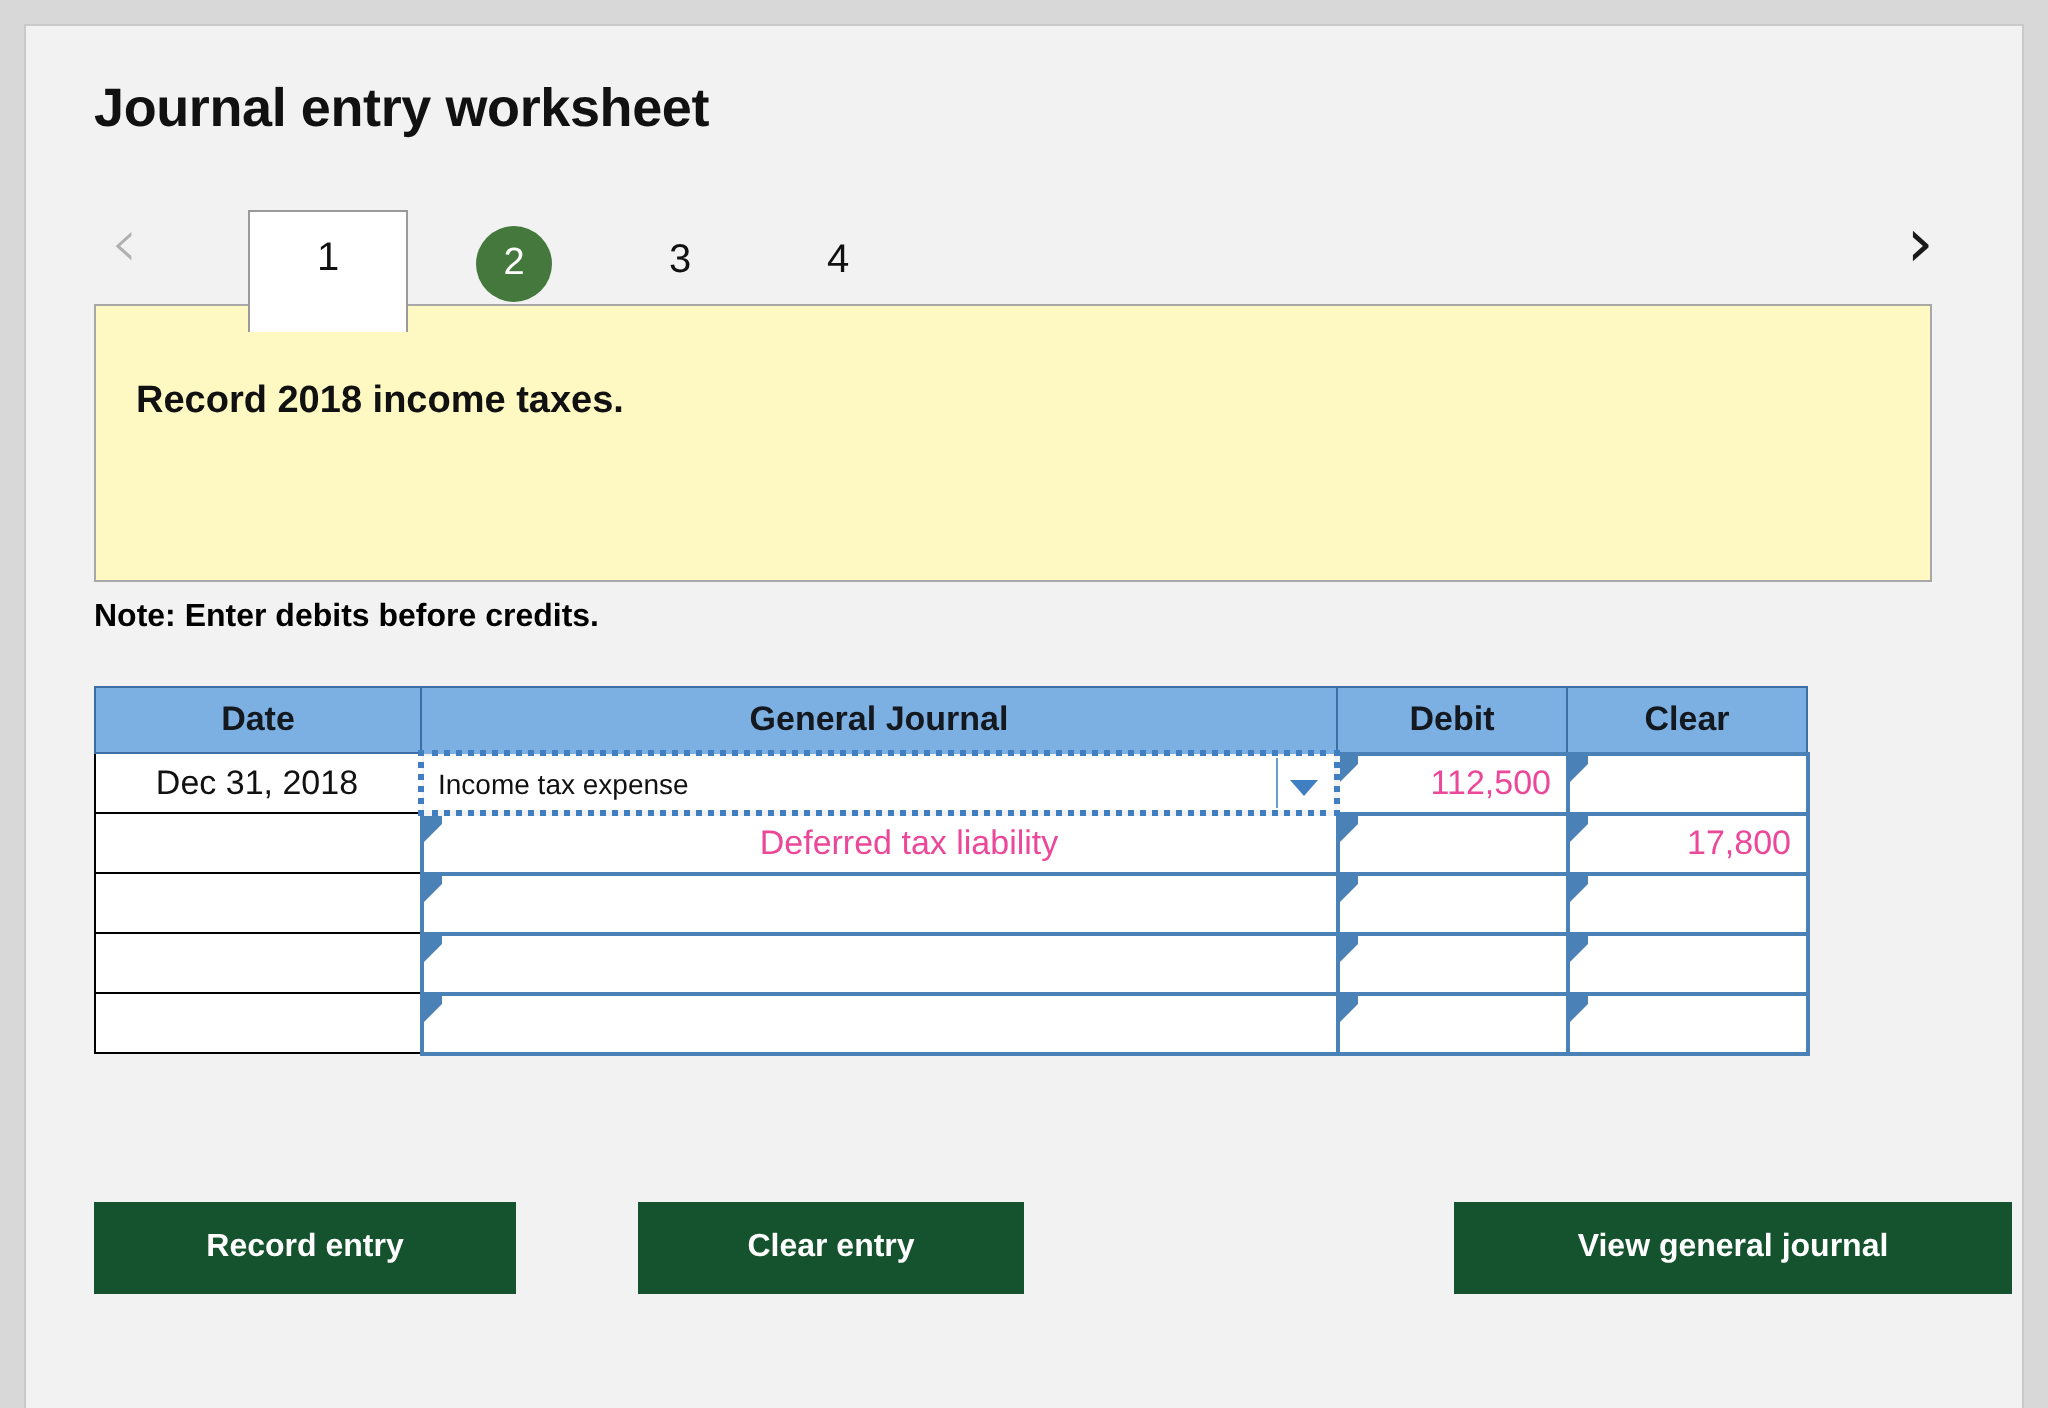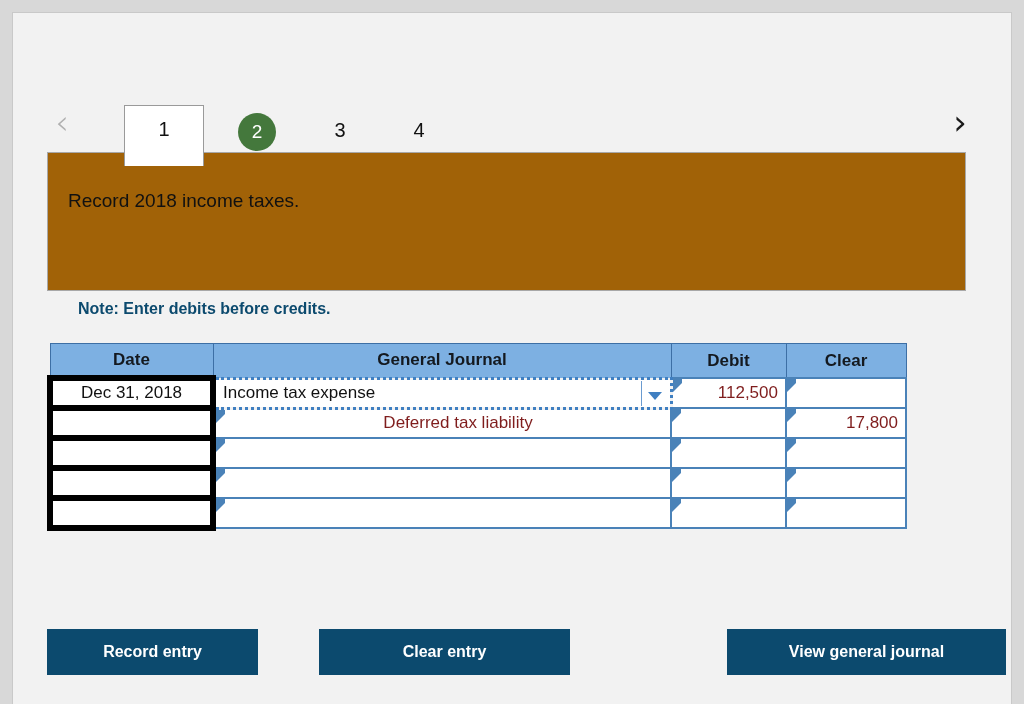--- a/index.html
+++ b/index.html
@@ -113,41 +113,41 @@
   #tab-3 { left: 310px; }
   #tab-4 { left: 389px; }
 
   
   #description-panel {
     position: absolute;
     left: 34px;
     top: 139px;
     width: 919px;
     height: 139px;
-    background: #a16207;
+    background: #fef9c3;
     border: 1px solid #a8a8a8;
     box-sizing: border-box;
+    font-weight: bold;
   }
   #description-text {
     position: absolute;
     left: 20px;
     top: 37px;
     font-size: 19px;
     color: #111111;
   }
 
   
   #note-text {
     position: absolute;
     left: 34px;
     top: 287px;
     font-size: 16px;
     font-weight: bold;
-    color: #0c4a6e;
-    margin-left: 31px;
+    color: #000000;
   }
 
   
   #journal-table {
     position: absolute;
     left: 34px;
     top: 330px;
     width: 856px;
     border-collapse: collapse;
     table-layout: fixed;
@@ -170,21 +170,21 @@
     vertical-align: middle;
   }
 
   .col-date   { width: 163px; }
   .col-gj     { width: 458px; }
   .col-debit  { width: 115px; }
   .col-credit { width: 120px; }
 
   
   .cell-date {
-    border: 6px solid #000000;
+    border: 1px solid #000000;
     font-size: 17px;
     color: #111111;
     text-align: center;
     box-sizing: border-box;
   }
 
   
   .cell-edit {
     position: relative;
     border: 2px solid #4a82b8;
@@ -196,35 +196,35 @@
     top: 0px;
     width: 0;
     height: 0;
     border-left: 9px solid #4a82b8;
     border-bottom: 9px solid transparent;
     border-top: 4px solid #4a82b8;
   }
   .cell-edit .val {
     display: block;
     font-size: 17px;
-    color: #7f1d1d;
+    color: #ec4899;
   }
   .val.left   { text-align: center;  padding-left: 30px; }
   .val.right  { text-align: right; padding-right: 7px; }
 
   
   .cell-selected {
     position: relative;
     background: #ffffff;
     border: 3px dotted #3f7fc1;
     box-sizing: border-box;
   }
   .cell-selected .val {
     display: block;
-    font-size: 17px;
+    font-size: 14px;
     color: #111111;
     text-align: left;
     padding-left: 7px;
   }
   #account-dropdown {
     position: absolute;
     right: 2px;
     top: 1px;
     bottom: 1px;
     width: 26px;
@@ -237,42 +237,43 @@
     width: 0;
     height: 0;
     border-left: 7px solid transparent;
     border-right: 7px solid transparent;
     border-top: 8px solid #3f7fc1;
   }
 
   
   .action-button {
     position: absolute;
-    top: 616px;
+    top: 588px;
     height: 46px;
-    background: #0c4a6e;
+    background: #14532d;
     color: #ffffff;
     font-size: 16px;
     font-weight: bold;
     text-align: center;
     line-height: 46px;
     border: none;
     cursor: pointer;
     font-family: "Liberation Sans", sans-serif;
     padding: 0;
   }
   #record-entry-button      { left: 34px;  width: 211px; }
-  #clear-entry-button       { left: 306px; width: 251px; }
+  #clear-entry-button       { left: 306px; width: 193px; }
   #view-general-journal-button { left: 714px; width: 279px; }
 </style>
 </head>
 <body>
 
 <div id="card">
 
+  <div id="worksheet-title">Journal entry worksheet</div>
 
   <div id="tabstrip">
     <div class="chevron" id="prev-chevron">‹</div>
 
     <div class="tab-active">
       <span>1</span>
     </div>
 
     <div class="tab-badge">
       <span>2</span>

